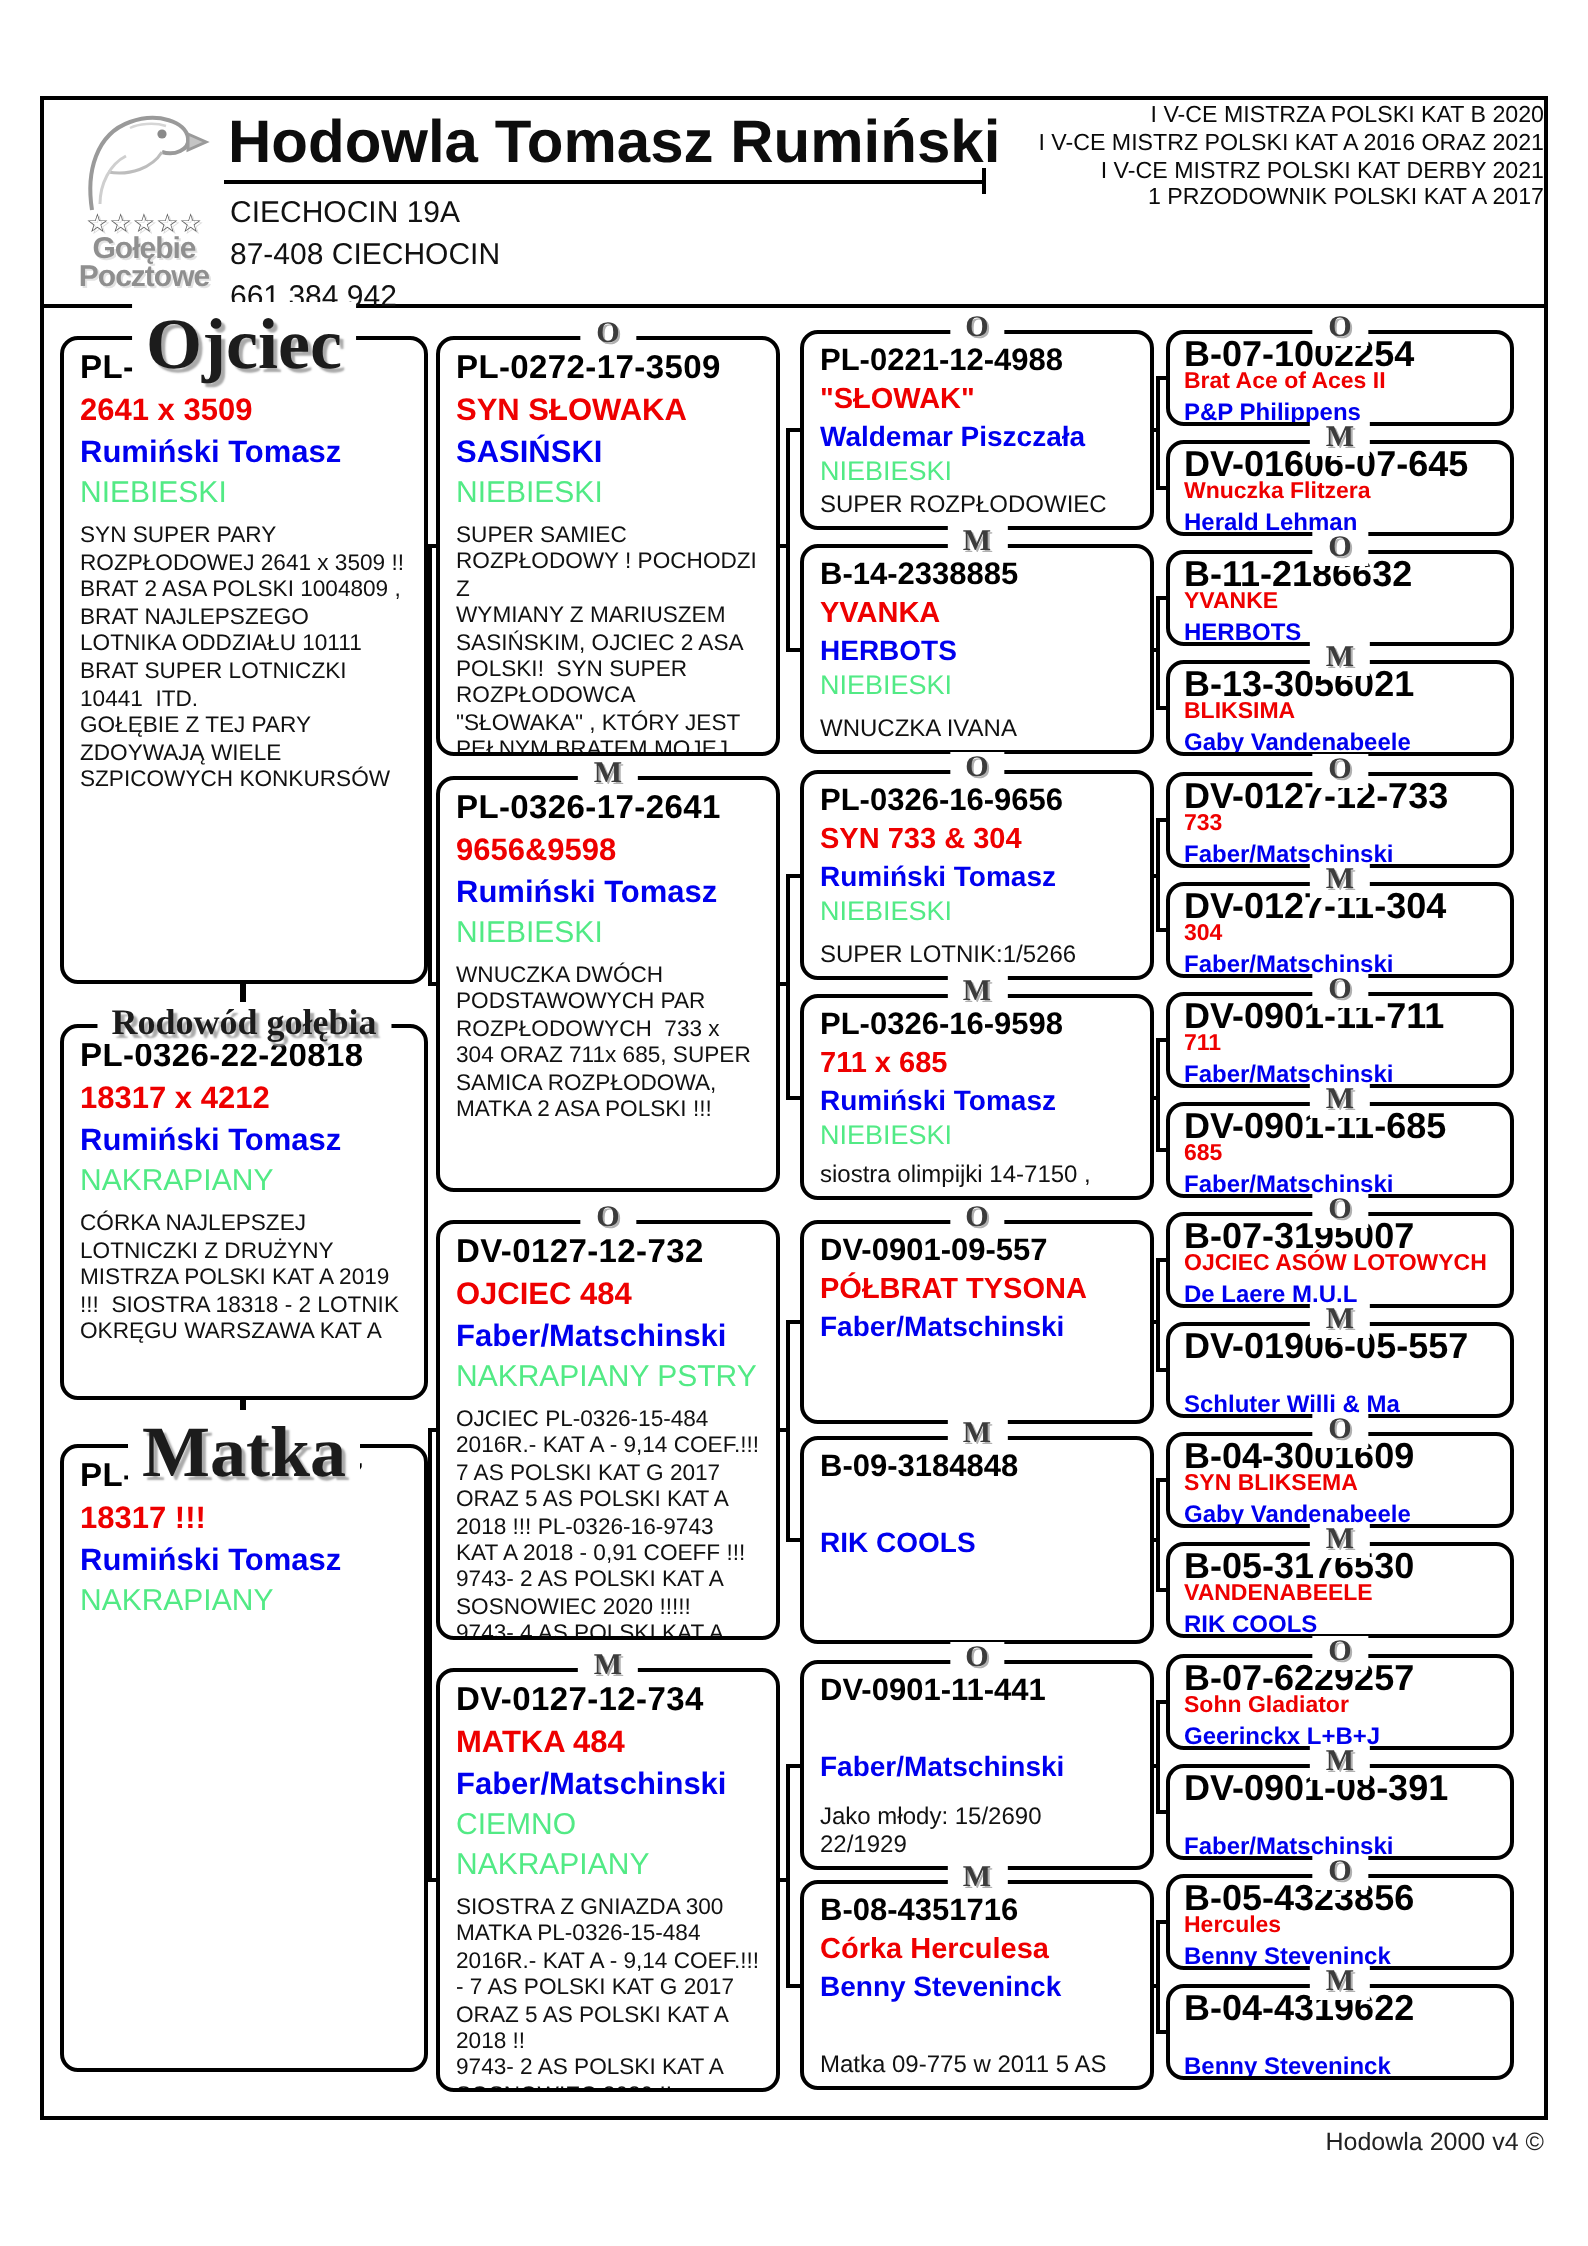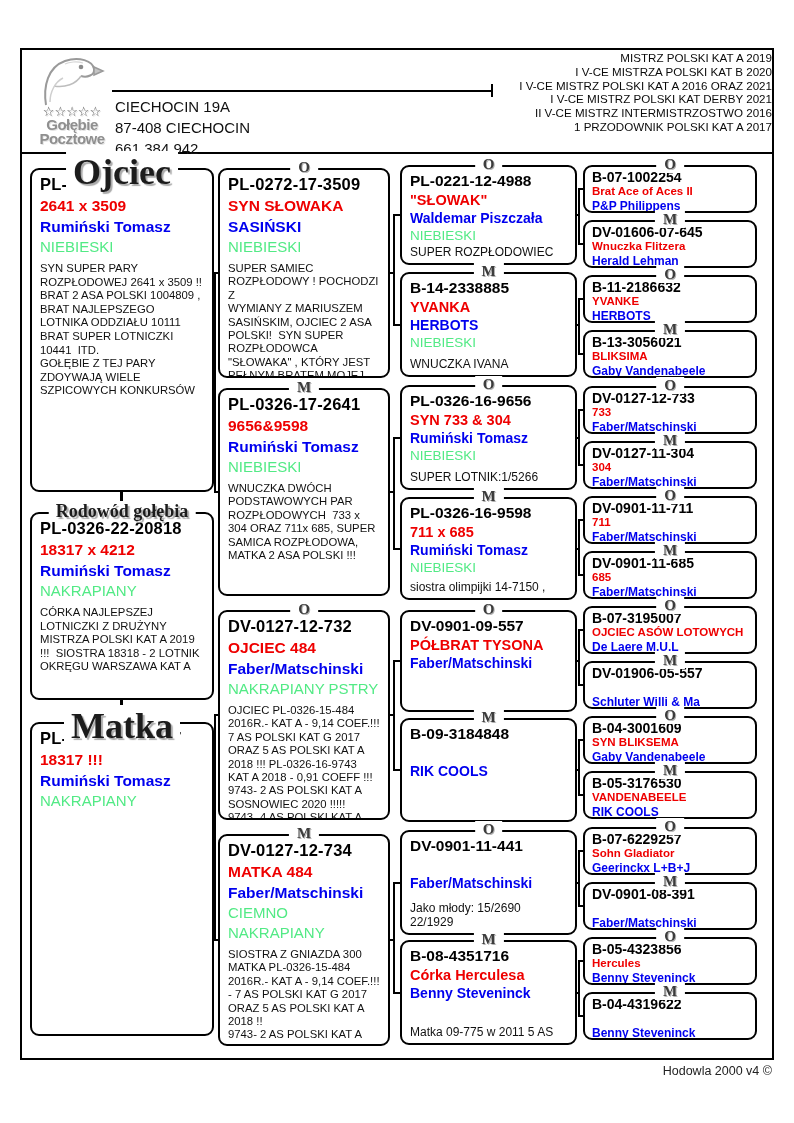--- a/index.html
+++ b/index.html
@@ -40,21 +40,21 @@
   .c1 .pcolor,.c2 .pcolor{font-size:15px;line-height:20px;}
   .c1 .desc{font-size:11.3px;line-height:13.6px;margin-top:5px;}
   .c2 .desc{font-size:11.3px;line-height:13.4px;margin-top:5px;}
   
   .c3 .ring{font-size:15.5px;line-height:20px;}
   .c3 .pname{font-size:14.5px;line-height:18px;}
   .c3 .owner{font-size:14px;line-height:18px;}
   .c3 .pcolor{font-size:13.5px;line-height:17px;}
   .c3 .desc{font-size:12px;line-height:14px;margin-top:auto;}
   
-  .c4 .ring{font-size:14px;line-height:16px;}
+  .c4 .ring{font-size:18px;line-height:16px;}
   .c4 .pname{font-size:11.5px;line-height:13.5px;}
   .c4 .owner{font-size:12px;line-height:14px;}
   .c4 .box-inner{padding:2px 7px;}
 </style>
 </head>
 <body>
 
 <div class="page">
 
   <div class="hline" style="left:20px;top:48px;width:754px;height:2px;"></div>
@@ -70,35 +70,34 @@
       <circle cx="42" cy="13" r="2.3" fill="#8a8a8a"></circle>
       <path d="M42 22 C37 30 26 34 15 32" fill="none" stroke="#bdbdbd" stroke-width="1.5"></path>
       <path d="M11 48 C11 38 16 28 24 24" fill="none" stroke="#cfcfcf" stroke-width="1.5"></path>
       <path d="M26 10 C30 8 38 7 44 9" fill="none" stroke="#d6d6d6" stroke-width="1.2"></path>
     </svg>
     <div class="logo-stars">☆☆☆☆☆</div>
     <div class="logo-txt">Gołębie</div>
     <div class="logo-txt">Pocztowe</div>
   </div>
 
+  <div class="title">Hodowla Tomasz Rumiński</div>
   <div class="title-underline"></div>
   <div class="title-tick"></div>
 
   <div class="address">
     <div>CIECHOCIN 19A</div>
     <div>87-408 CIECHOCIN</div>
     <div>661 384 942</div>
   </div>
 
   <div class="achv">
-    <div>MISTRZ POLSKI KAT A 2019</div>
     <div>I V-CE MISTRZA POLSKI KAT B 2020</div>
     <div>I V-CE MISTRZ POLSKI KAT A 2016 ORAZ 2021</div>
     <div>I V-CE MISTRZ POLSKI KAT DERBY 2021</div>
-    <div>II V-CE MISTRZ INTERMISTRZOSTWO 2016</div>
     <div>1 PRZODOWNIK POLSKI KAT A 2017</div>
   </div>
 
   <div id="pedigree">
       <div class="box c1" style="left: 30px; top: 168px; width: 180px; height: 320px;">
         <div class="box-label lbl-big">Ojciec</div>
         <div class="box-inner">
           <div class="ring">PL-0326-21-4212</div>
           <div class="pname">2641 x 3509</div>
           <div class="owner">Rumiński Tomasz</div>

